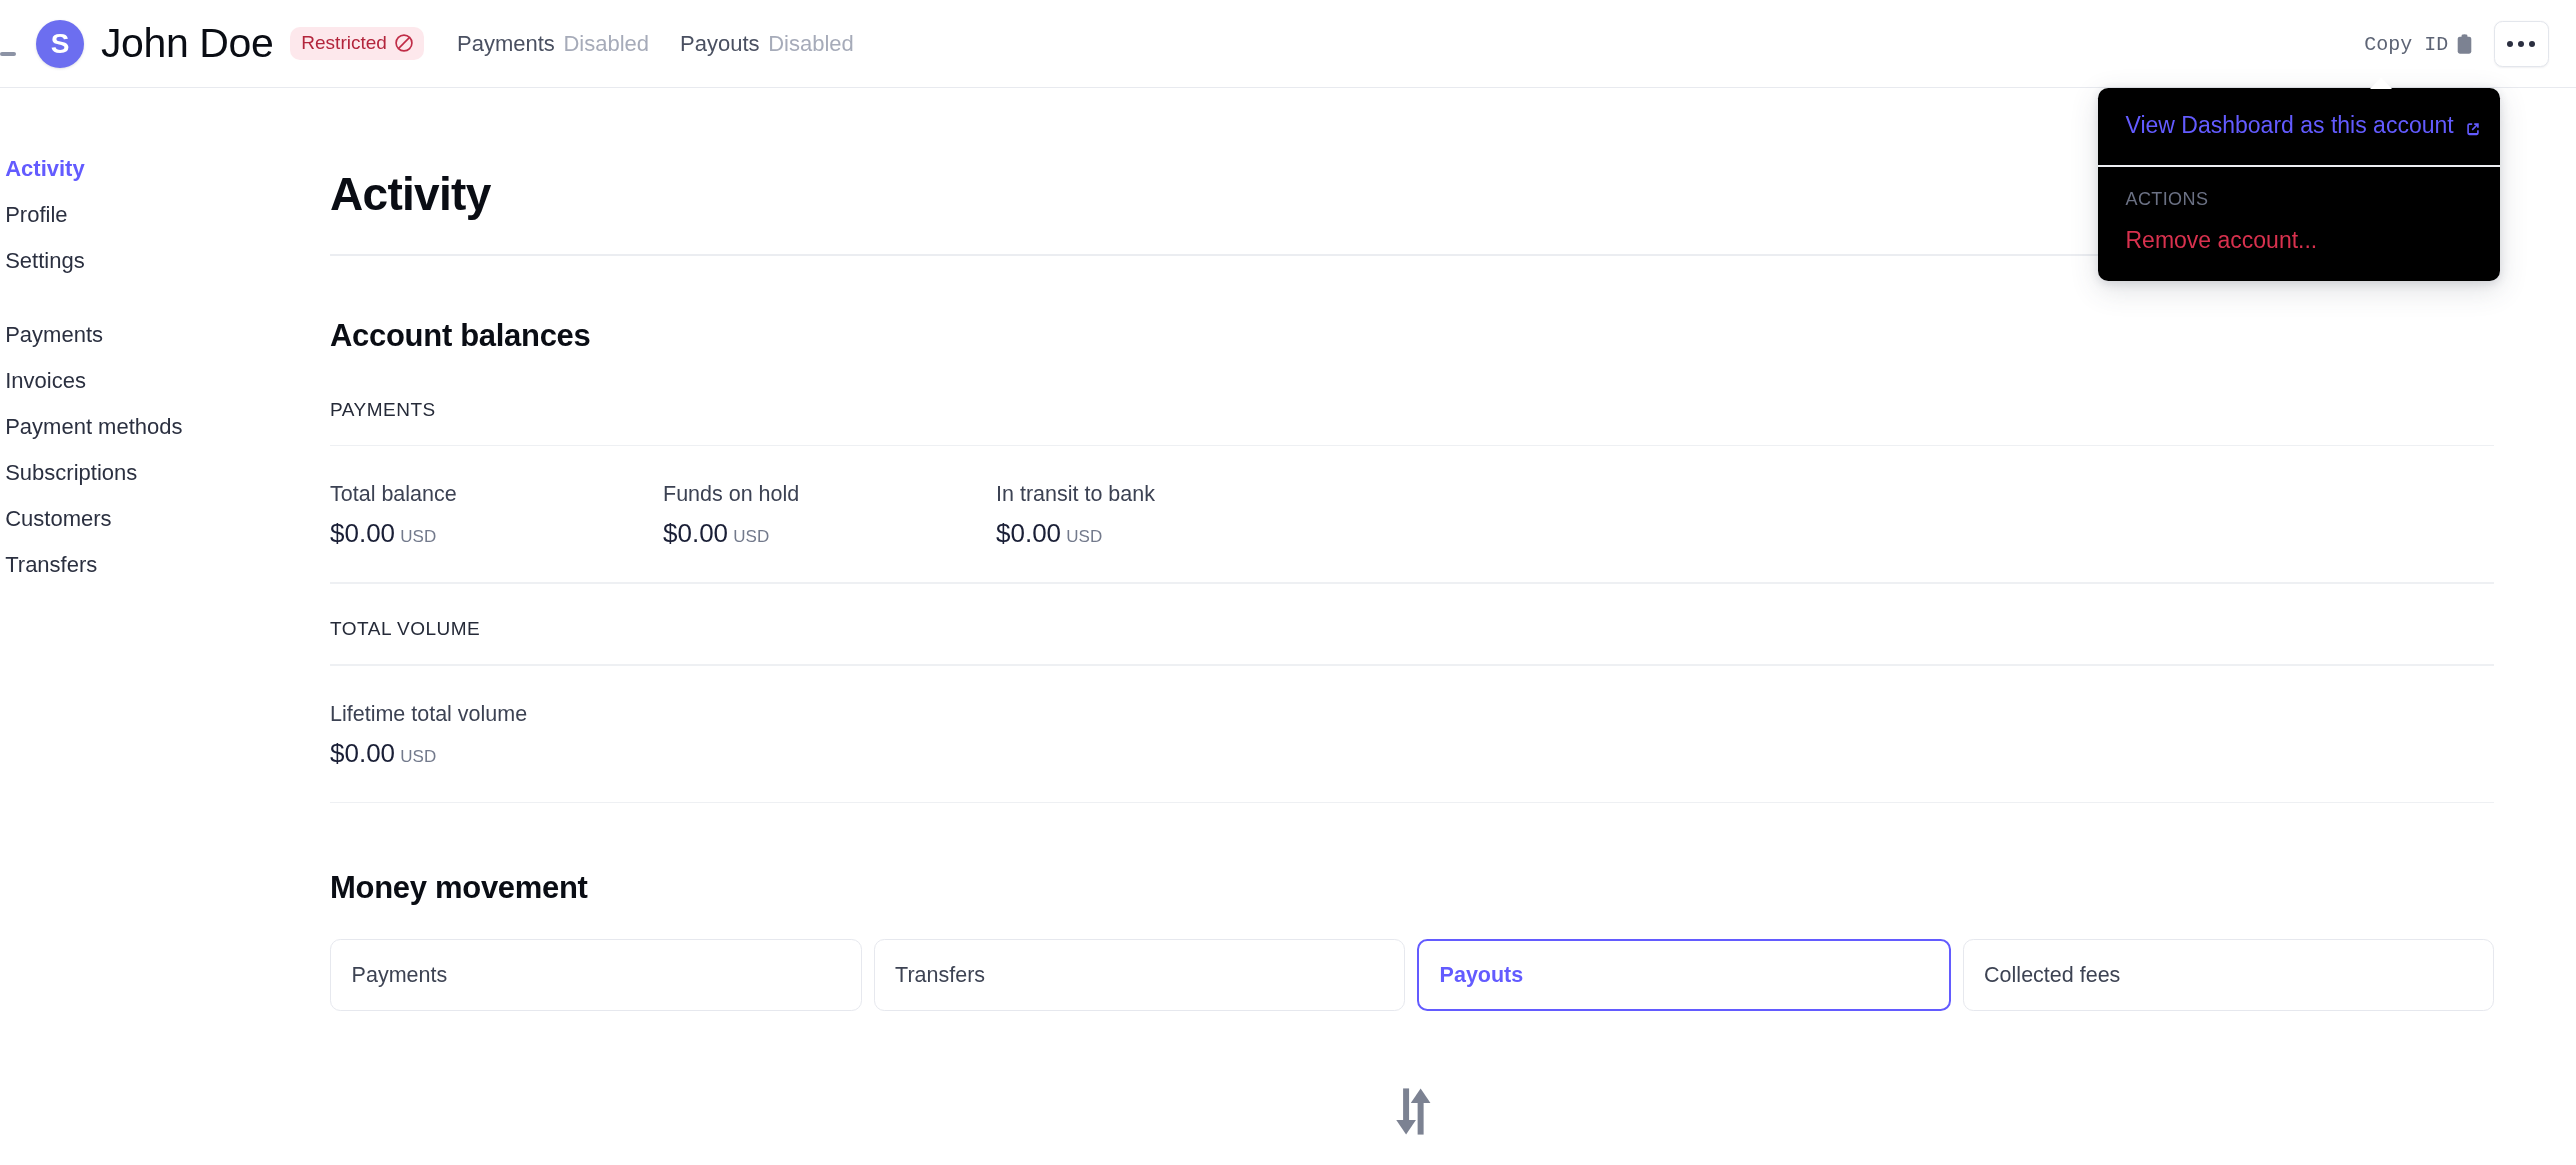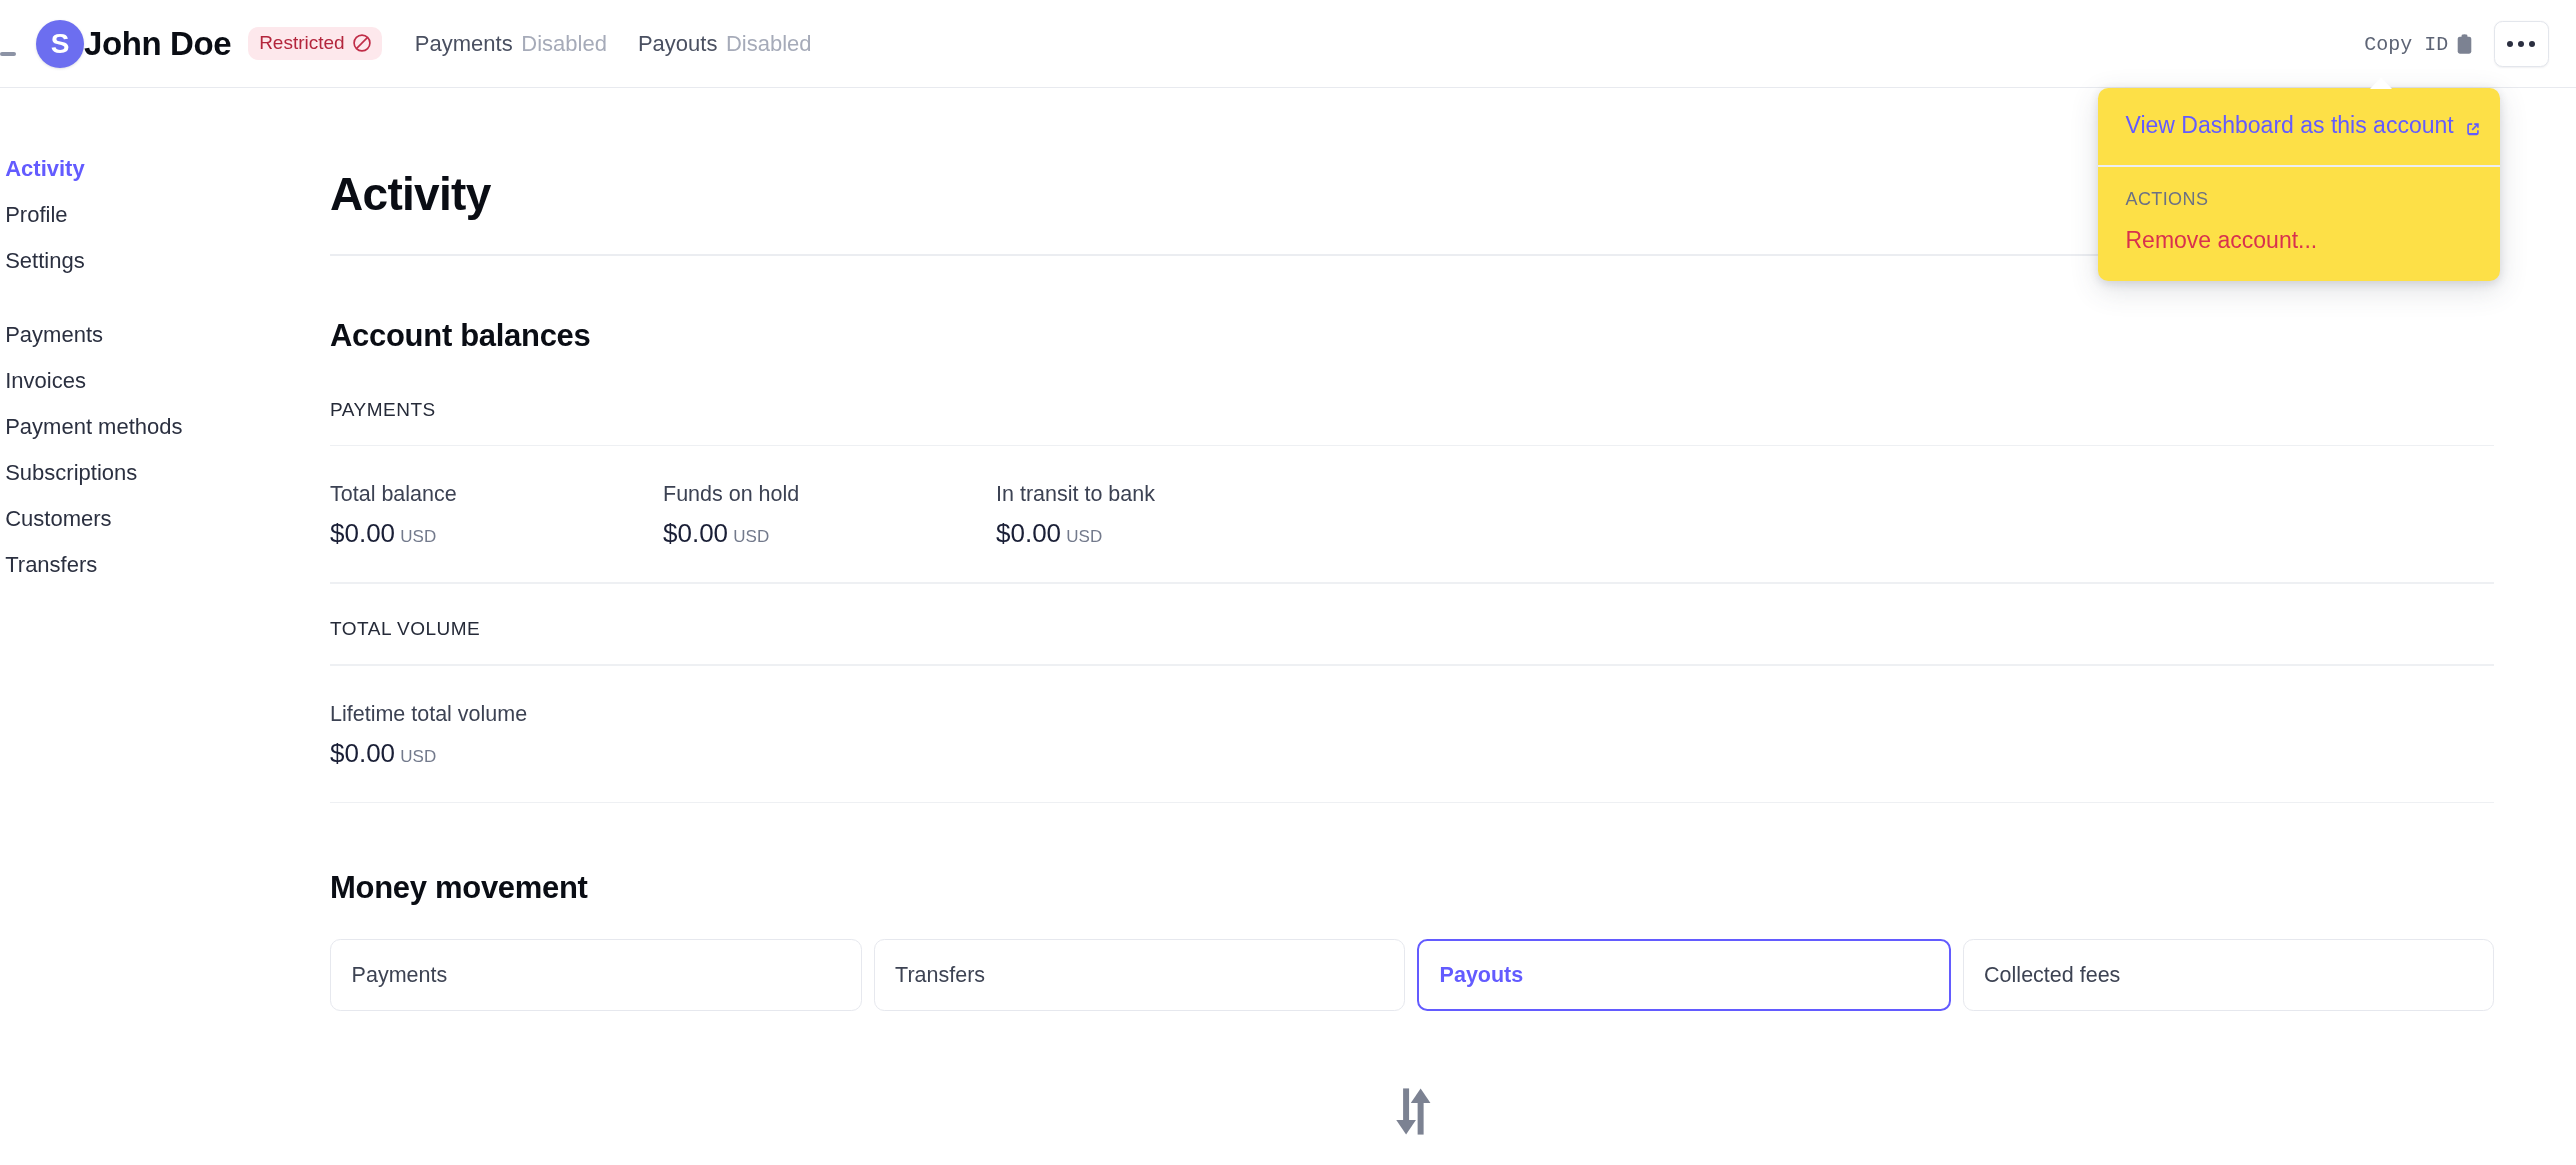--- a/index.html
+++ b/index.html
@@ -39,23 +39,23 @@
     color: #fff;
     font-size: 28px;
     font-weight: bold;
     display: flex;
     align-items: center;
     justify-content: center;
     flex: 0 0 auto;
     box-shadow: 0 0.9px 2.6px rgba(60,66,87,0.18);
   }
   .acct-name {
-    margin-left: 0;
-    font-size: 33px;
-    font-weight: bold;
+    margin-left: 17px;
+    font-size: 41px;
+    font-weight: normal;
     letter-spacing: -0.4px;
     color: #0a0d14;
     white-space: nowrap;
   }
   .badge-restricted {
     margin-left: 17px;
     background: #fde8ec;
     color: #b3253c;
     font-size: 19px;
     font-weight: normal;
@@ -113,21 +113,21 @@
     box-shadow: 0 0.9px 1.7px rgba(60,66,87,0.08);
     cursor: pointer;
   }
   .dot { width: 6px; height: 6px; border-radius: 50%; background: #2b2f40; display:block; }
 
   
   .menu-pop {
     position: absolute;
     left: 2098px; top: 88px;
     width: 402px;
-    background: #fde047;
+    background: #000000;
     border-radius: 10.3px;
     box-shadow: 0 2.6px 8.6px rgba(60,66,87,0.14), 0 8.6px 29px rgba(60,66,87,0.16);
     z-index: 20;
     padding: 0;
   }
   .menu-pop::before {
     content: "";
     position: absolute;
     top: -11px;
     right: 108px;

